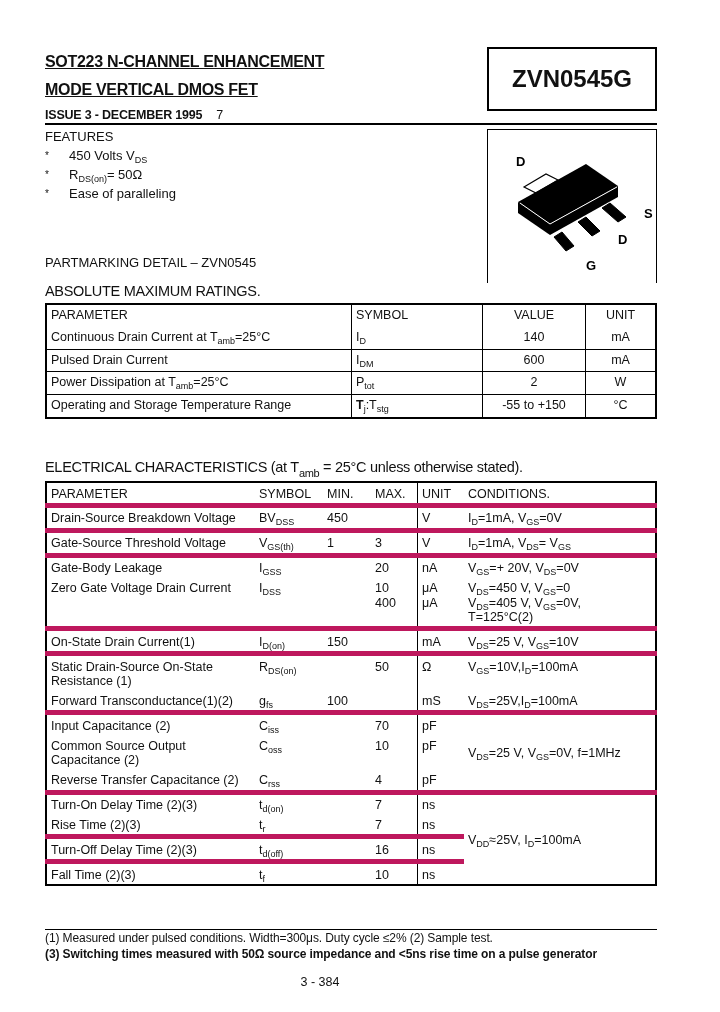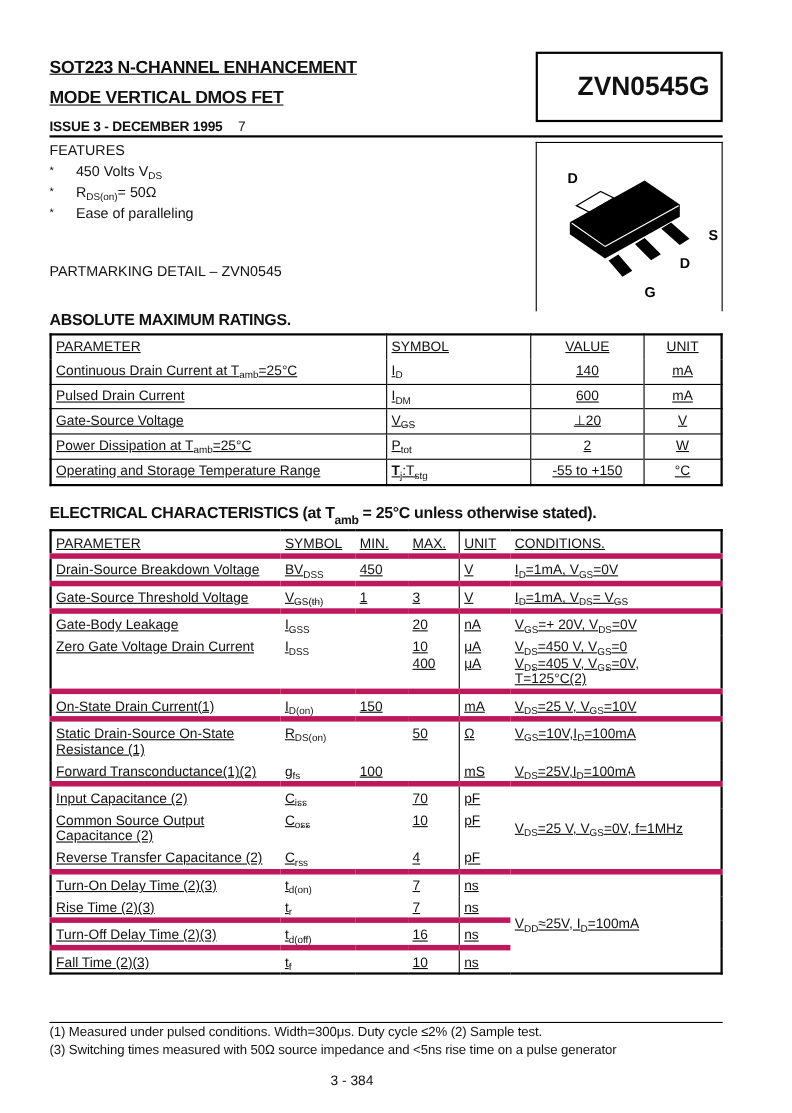--- a/index.html
+++ b/index.html
@@ -2,30 +2,30 @@
 <html><head>
 <meta charset="utf-8">
 <style>
   html, body { margin:0; padding:0; background:#ffffff; }
   body { width:720px; height:1012px; position:relative; overflow:hidden; font-family:"Liberation Sans", sans-serif; color:#111; }
   .abs { position:absolute; }
   .title { left:45px; font-size:16px; font-weight:bold; letter-spacing:-0.3px; line-height:24px;text-decoration:underline; }
   .issue { left:45px; top:108px; font-size:12.5px; font-weight:bold; letter-spacing:-0.2px; }
   .issue .num { font-weight:normal; margin-left:14px; }
   .rule { position:absolute; background:#000; }
-  .partbox { position:absolute; left:487px; top:47px; width:170px; height:64px; border:2px solid #000; box-sizing:border-box; display:flex; align-items:center; justify-content:flex-start; font-size:24px; font-weight:bold;padding-left:36px; }
+  .partbox { position:absolute; left:487px; top:47px; width:170px; height:64px; border:2px solid #000; box-sizing:border-box; display:flex; align-items:center; justify-content:center; font-size:24px; font-weight:bold; }
   .pkgbox { position:absolute; left:487px; top:129px; width:170px; height:154px; border:1.5px solid #000; border-bottom:none; box-sizing:border-box; }
   .features { left:45px; top:127px; font-size:13px; line-height:19px; }
   .feat-item { display:flex; }
   .feat-item .star { width:24px; font-size:10px; }
   sub { font-size:9px; vertical-align:-3px; line-height:0; }
-  .partmark { left:45px; top:239px; font-size:13px; }
-  .h2 { left:45px; font-size:14.5px; font-weight:bold; letter-spacing:-0.3px; }
+  .partmark { left:45px; top:255px; font-size:13px; }
+  .h2 { left:45px; font-size:14.5px; font-weight:normal; letter-spacing:-0.3px; }
   .h2 sub { font-size:11px; vertical-align:-5px; }
-  table { border-collapse:collapse; position:absolute; font-size:12.5px;text-decoration:underline; }
+  table { border-collapse:collapse; position:absolute; font-size:12.5px; }
   td { padding:0 0 0 4px; vertical-align:top; white-space:nowrap; }
   #amr { left:45px; top:303px; width:612px; border:2px solid #000; }
   #amr td { height:21.8px; line-height:21px; }
   #amr td.c1 { width:300px; border-right:1px solid #000; }
   #amr td.c2 { width:126px; border-right:1px solid #000; }
   #amr td.c3 { width:102px; border-right:1px solid #000; text-align:center; padding:0; }
   #amr td.c4 { text-align:center; padding:0; }
   #amr tr.bt td { border-top:1px solid #000; }
   #ec { left:45px; top:481px; width:612px; border:2px solid #000; }
   #ec td { line-height:14.4px; padding-top:3.5px; padding-bottom:2px; }
@@ -105,26 +105,20 @@
     <td class="c3">140</td>
     <td class="c4">mA</td>
   </tr>
   <tr class="bt">
     <td class="c1"><span>Pulsed Drain Current</span></td>
     <td class="c2"><span>I</span><sub>DM</sub></td>
     <td class="c3">600</td>
     <td class="c4">mA</td>
   </tr>
   <tr class="bt">
-    <td class="c1"><span>Gate-Source Voltage</span></td>
-    <td class="c2"><span>V</span><sub>GS</sub></td>
-    <td class="c3">⊥20</td>
-    <td class="c4">V</td>
-  </tr>
-  <tr class="bt">
     <td class="c1"><span>Power Dissipation at T</span><sub>amb</sub><span>=25°C</span></td>
     <td class="c2"><span>P</span><sub>tot</sub></td>
     <td class="c3">2</td>
     <td class="c4">W</td>
   </tr>
   <tr class="bt">
     <td class="c1"><span>Operating and Storage Temperature Range</span></td>
     <td class="c2"><b>T</b><sub>j</sub><span>:T</span><sub>stg</sub></td>
     <td class="c3">-55 to +150</td>
     <td class="c4">°C</td>
@@ -248,14 +242,14 @@
         <td class="s">t<sub>f</sub></td>
         <td class="mn"></td>
         <td class="mx">10</td>
         <td class="u">ns</td>
       </tr>
     </tbody>
 </table>
 
 <div class="rule" style="left:45px; top:929px; width:612px; height:1px;"></div>
 <div class="abs foot" style="top:931px;">(1) Measured under pulsed conditions. Width=300μs. Duty cycle ≤2% (2) Sample test.</div>
-<div class="abs foot" style="top:947px;">(3) Switching times measured with 50Ω source impedance and &lt;5ns rise time on a pulse generator</div>
+<div class="abs foot" style="top:947px;font-weight:bold;">(3) Switching times measured with 50Ω source impedance and &lt;5ns rise time on a pulse generator</div>
 <div class="abs page">3 - 384</div>
 
 </body></html>

